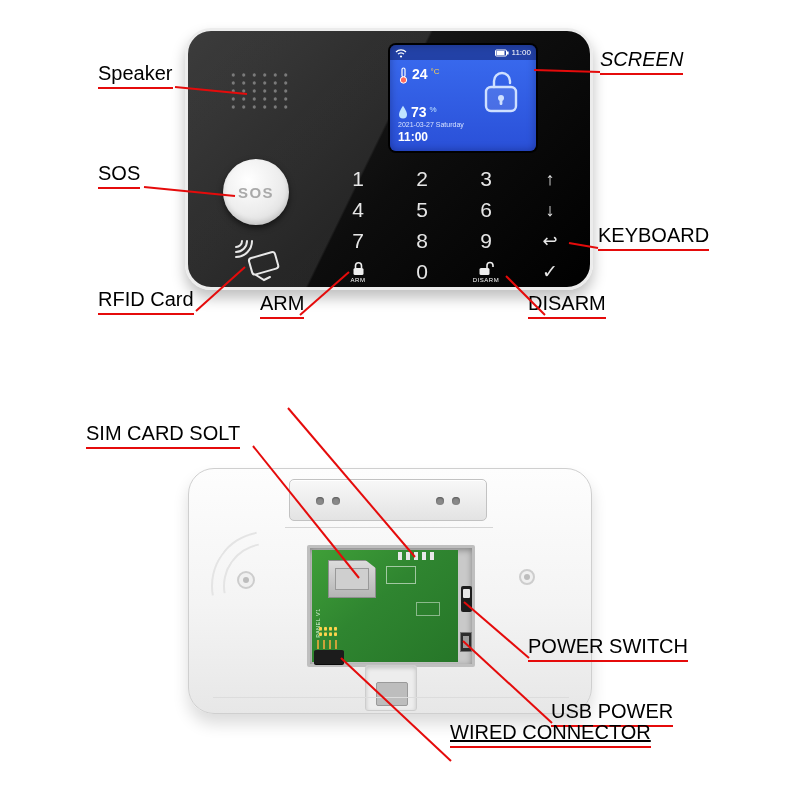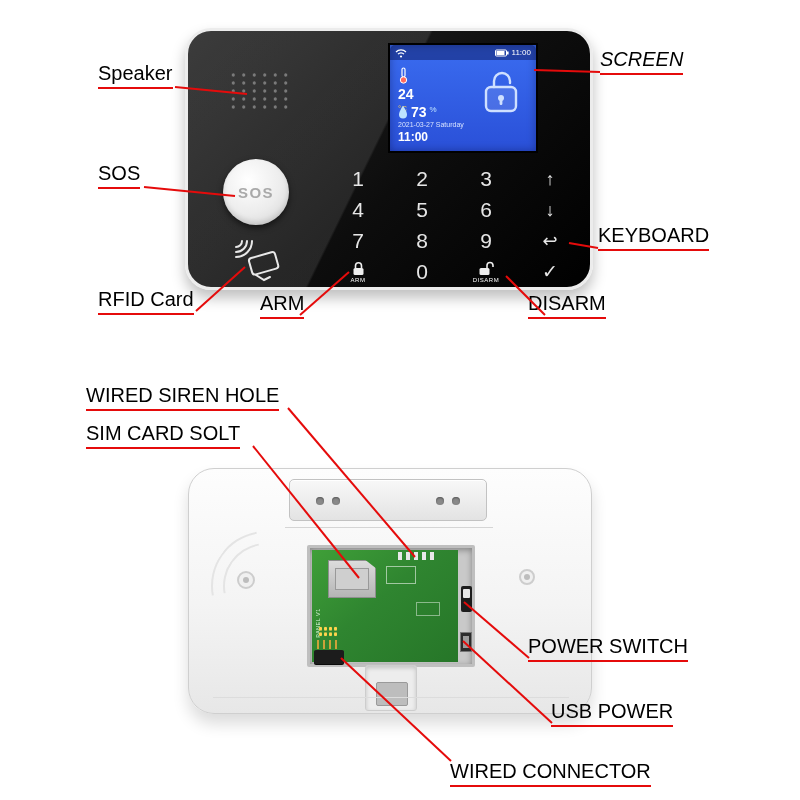--- a/index.html
+++ b/index.html
@@ -27,32 +27,32 @@
     background:linear-gradient(116deg, rgba(255,255,255,0.10) 0%, rgba(255,255,255,0.10) 46%, rgba(255,255,255,0) 46.5%);
   }
   .speaker-grid {
     position:absolute; left:40px; top:40px; width:62px; height:40px;
     background-image:radial-gradient(circle,#7a7a7a 1.4px, transparent 1.9px);
     background-size:10.5px 8px;
   }
   
   .lcd {
     position:absolute; left:202px; top:14px; width:146px; height:106px;
-    border-radius:0; background:linear-gradient(180deg,#3a6cf0 0%,#2a50d8 100%);
+    border-radius:6px; background:linear-gradient(180deg,#3a6cf0 0%,#2a50d8 100%);
     box-shadow:0 0 0 2px #000, inset 0 0 8px rgba(0,0,40,0.35);
   }
   .lcd-status {
     position:absolute; left:0; top:0; right:0; height:15px;
     background:rgba(8,18,80,0.45); border-radius:5px 5px 0 0;
     display:flex; align-items:center; justify-content:space-between; padding:0 5px;
   }
   .lcd-status .right { display:flex; align-items:center; gap:3px; }
   .lcd-status .time { font-size:8px; color:#fff; }
   .lcd-temp, .lcd-hum { position:absolute; left:8px; display:flex; align-items:flex-start; gap:3px; }
-  .lcd-temp { top:22px;flex-direction:column; } .lcd-hum { top:60px; }
+  .lcd-temp { top:22px; } .lcd-hum { top:60px; }
   .lcd-val { font-size:14px; font-weight:bold; color:#fff; line-height:1; }
   .lcd-unit { font-size:8px; color:#ffd34d; line-height:1; margin-top:1px; }
   .lcd-hum .lcd-unit { color:#bfe3ff; }
   .lcd-bigicon { position:absolute; left:88px; top:24px; width:48px; height:48px; }
   .lcd-date { position:absolute; left:8px; top:76px; font-size:7px; color:#d6e2ff; }
   .lcd-clock { position:absolute; left:8px; top:85px; font-size:12px; font-weight:bold; color:#fff; }
   
   .sos-button {
     position:absolute; left:35px; top:128px; width:66px; height:66px; border-radius:50%;
     background:radial-gradient(circle at 38% 32%, #ffffff 0%, #ececec 55%, #d0d0d0 100%);
@@ -286,25 +286,24 @@
     <div class="seam-bottom"></div>
   </div>
 
   <div class="ann" style="left:98px;top:62px;">Speaker</div>
   <div class="ann" style="left:98px;top:162px;">SOS</div>
   <div class="ann" style="left:600px;top:48px;font-style:italic;">SCREEN</div>
   <div class="ann" style="left:98px;top:288px;">RFID Card</div>
   <div class="ann" style="left:598px;top:224px;">KEYBOARD</div>
   <div class="ann" style="left:260px;top:292px;">ARM</div>
   <div class="ann" style="left:528px;top:292px;">DISARM</div>
-  <div class="ann" style="left:86px;top:384px;">WIRED SIREN HOLE</div>
   <div class="ann" style="left:528px;top:635px;">POWER SWITCH</div>
   <div class="ann" style="left:86px;top:422px;">SIM CARD SOLT</div>
   <div class="ann" style="left:551px;top:700px;">USB POWER</div>
-  <div class="ann" style="left:450px;top:760px;">WIRED CONNECTOR</div>
+  <div class="ann" style="left:450px;top:721px;text-decoration:underline;">WIRED CONNECTOR</div>
 
   <svg class="lines-overlay" width="800" height="800">
     <line x1="175" y1="87" x2="247" y2="94" stroke-width="2" stroke="#e50b0b"></line>
     <line x1="144" y1="187" x2="235" y2="196" stroke-width="2" stroke="#e50b0b"></line>
     <line x1="534" y1="70" x2="600" y2="72" stroke-width="2" stroke="#e50b0b"></line>
     <line x1="569" y1="243" x2="598" y2="248" stroke-width="2" stroke="#e50b0b"></line>
     <line x1="196" y1="311" x2="245" y2="267" stroke-width="2" stroke="#e50b0b"></line>
     <line x1="349" y1="272" x2="300" y2="315" stroke-width="2" stroke="#e50b0b"></line>
     <line x1="506" y1="276" x2="545" y2="315" stroke-width="2" stroke="#e50b0b"></line>
     <line x1="288" y1="408" x2="415" y2="557" stroke-width="2" stroke="#e50b0b"></line>

